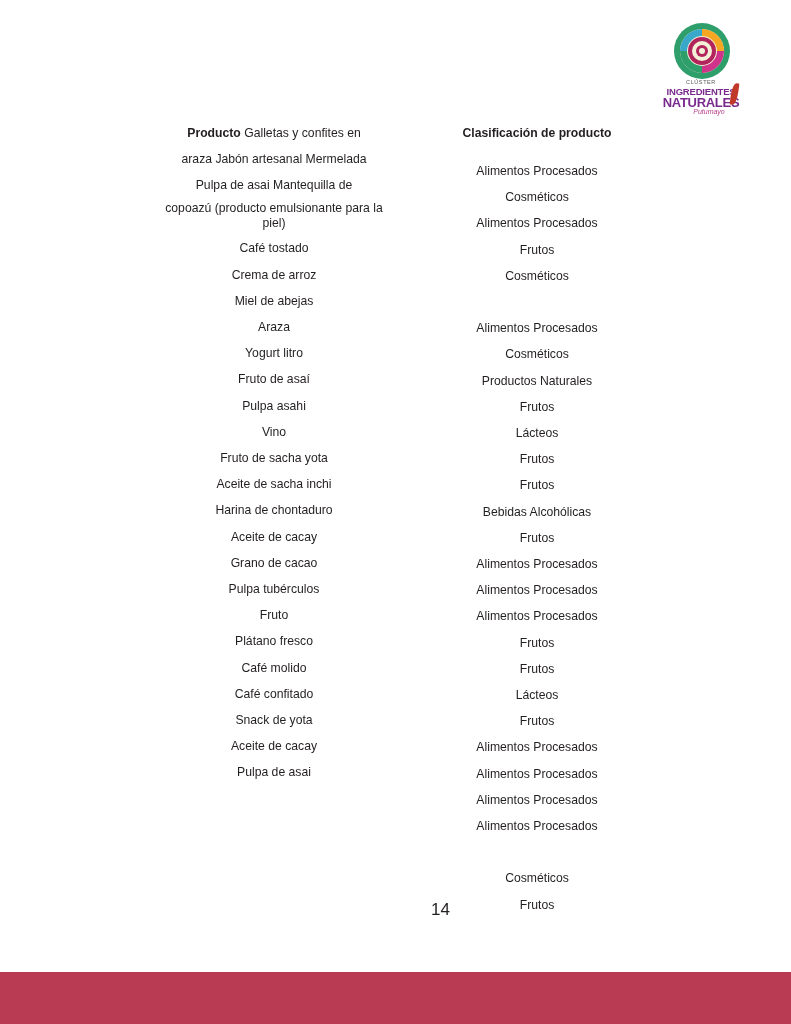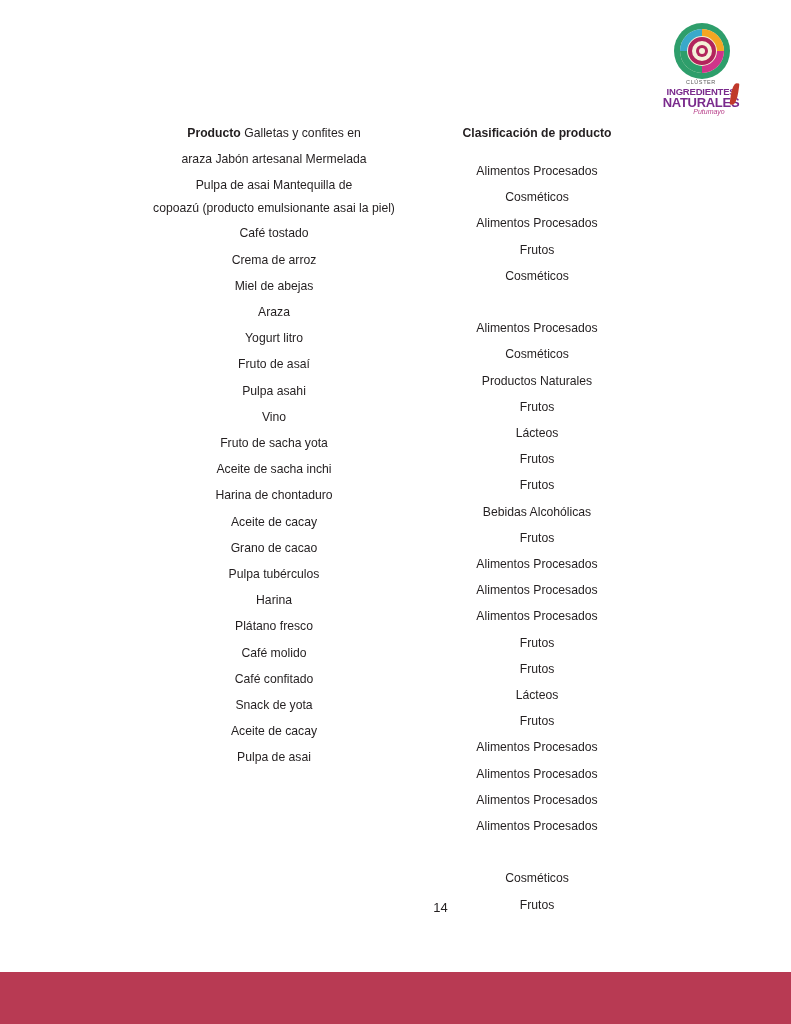--- a/index.html
+++ b/index.html
@@ -125,21 +125,21 @@
     height: 26.2px;
   }
 
   
   .page-num {
     position: absolute;
     left: 0;
     top: 900px;
     width: 791px;
     text-align: center;
-    font-size: 13px;
+    font-size: 17px;
     color: #231f20;
     padding-left: 90px;
     box-sizing: border-box;
   }
 
   
   .footer-bar {
     position: absolute;
     left: 0;
     bottom: 0;
@@ -174,36 +174,36 @@
 </div>
 
 <div class="doc">
 
   <div class="col col-prod">
     <div class="hdr-prod-line">
       <b>Producto</b><span> Galletas y confites en</span>
     </div>
     <div class="cell">araza Jabón artesanal Mermelada</div>
     <div class="cell">Pulpa de asai Mantequilla de</div>
-    <div class="cell wrap">copoazú (producto emulsionante asai la piel)</div>
+    <div class="cell wrap">copoazú (producto emulsionante para la piel)</div>
     <div class="cell">Café tostado</div>
     <div class="cell">Crema de arroz</div>
     <div class="cell">Miel de abejas</div>
     <div class="cell">Araza</div>
     <div class="cell">Yogurt litro</div>
     <div class="cell">Fruto de asaí</div>
     <div class="cell">Pulpa asahi</div>
     <div class="cell">Vino</div>
     <div class="cell">Fruto de sacha yota</div>
     <div class="cell">Aceite de sacha inchi</div>
     <div class="cell">Harina de chontaduro</div>
     <div class="cell">Aceite de cacay</div>
     <div class="cell">Grano de cacao</div>
     <div class="cell">Pulpa tubérculos</div>
-    <div class="cell">Harina</div>
+    <div class="cell">Fruto</div>
     <div class="cell">Plátano fresco</div>
     <div class="cell">Café molido</div>
     <div class="cell">Café confitado</div>
     <div class="cell">Snack de yota</div>
     <div class="cell">Aceite de cacay</div>
     <div class="cell">Pulpa de asai</div>
   </div>
 
   <div class="col col-clas">
     <div class="hdr">Clasificación de producto</div>

